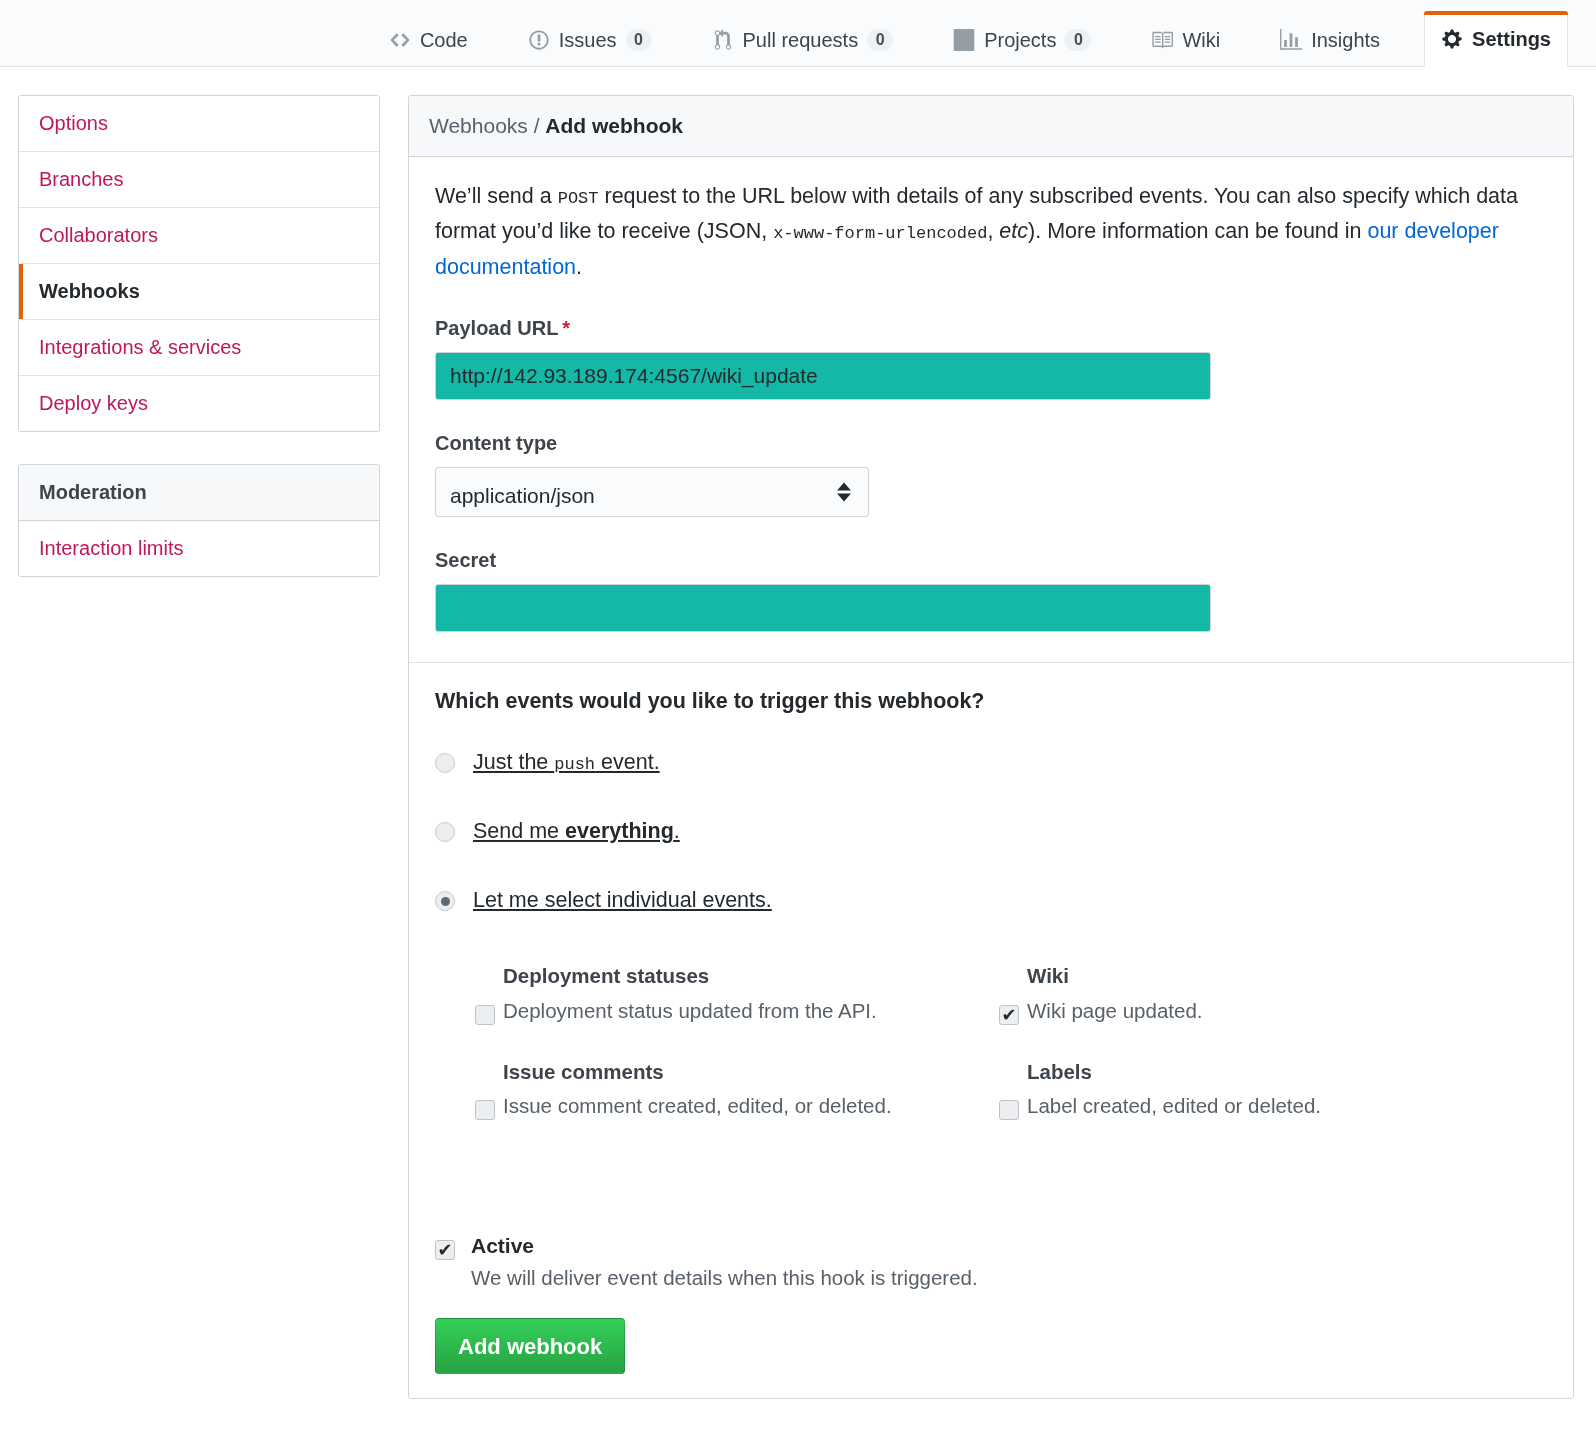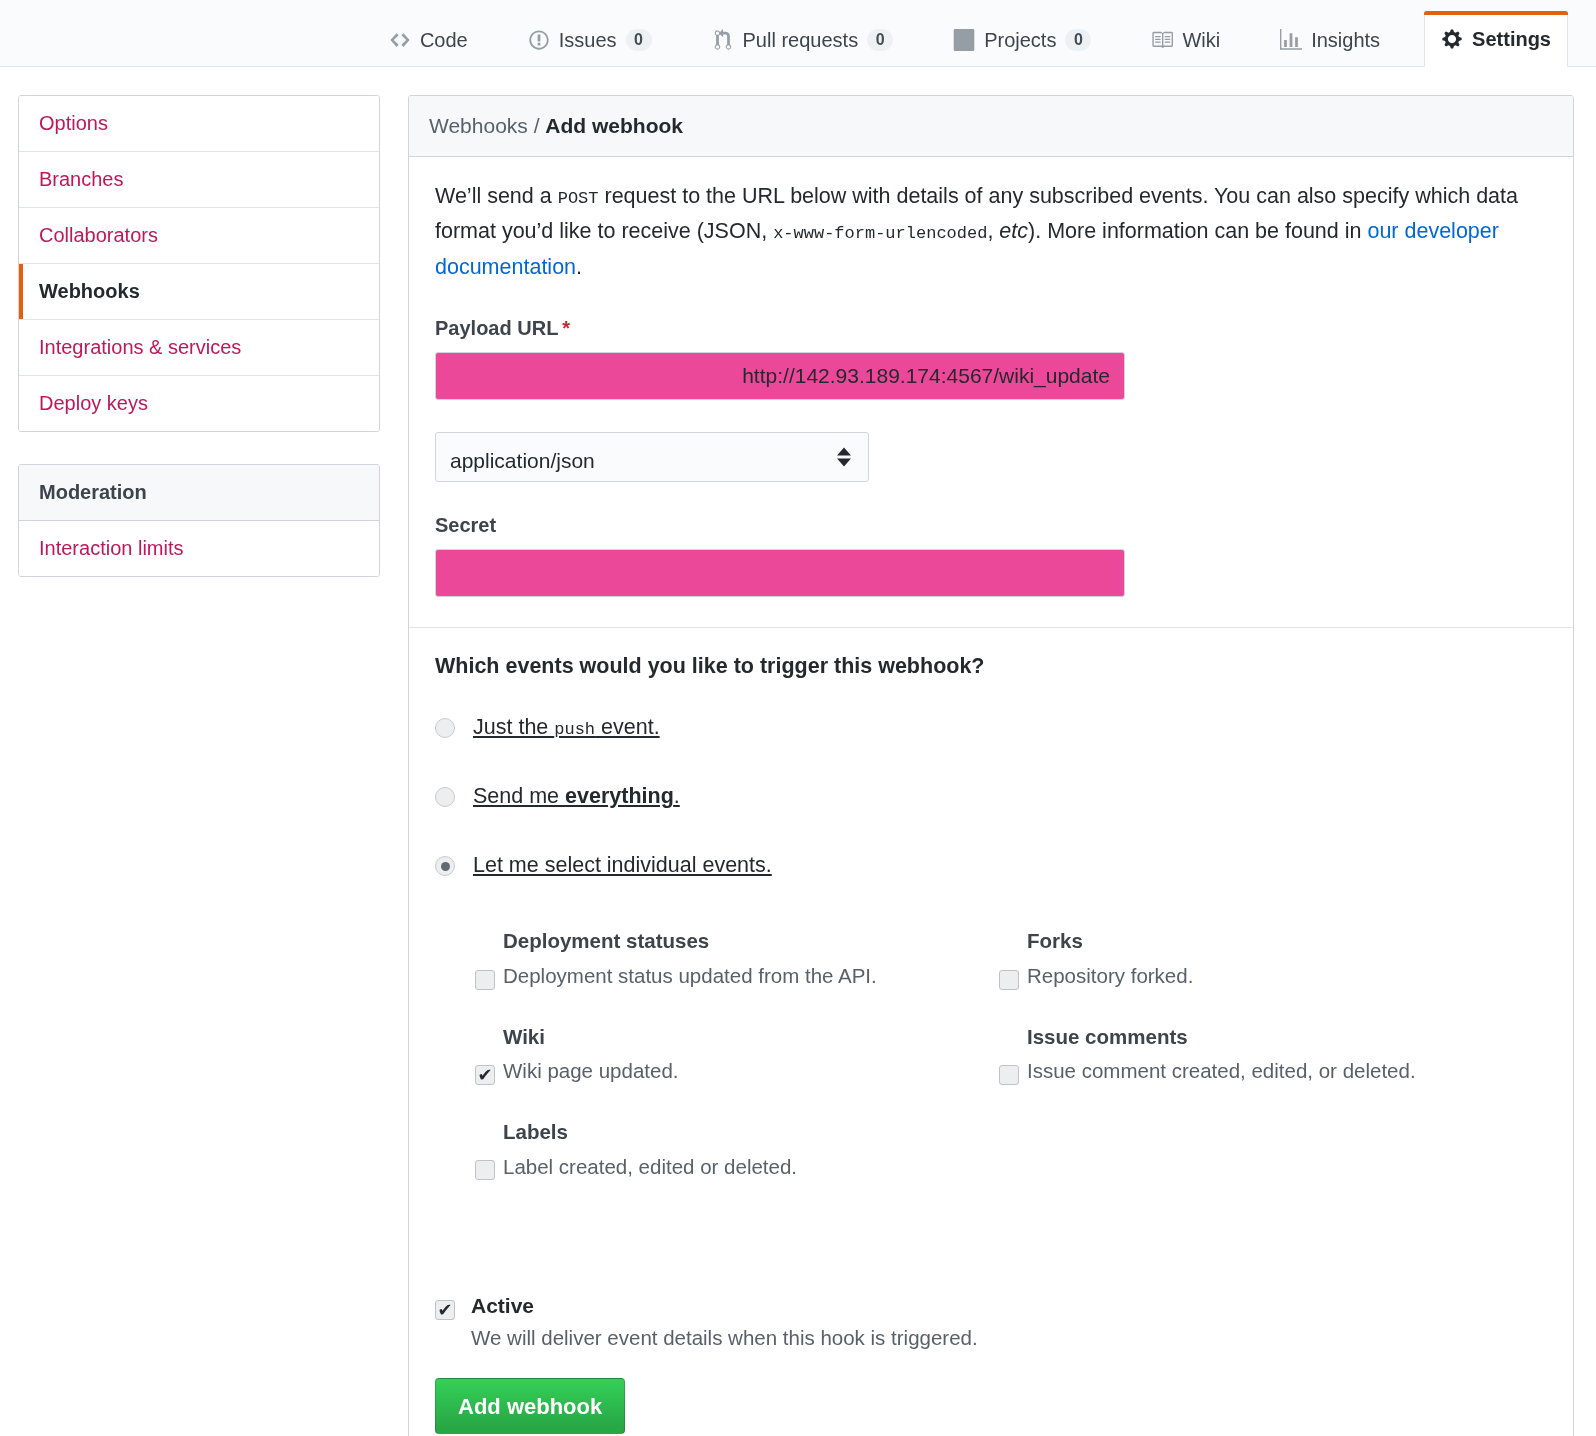--- a/index.html
+++ b/index.html
@@ -157,31 +157,30 @@
   .form-label {
     display: block;
     font-size: 20px;
     font-weight: 600;
     color: #3e444c;
     margin-bottom: 12px;
   }
   .req { color: #cb2431; font-weight: 700; margin-left: 4px; }
   .form-control {
     display: block;
-    width: 690px;
+    width: 776px;
     height: 48px;
     padding: 8px 14px;
     font-size: 21px;
     font-family: "Liberation Sans", sans-serif;
     color: #24292e;
-    background: #ec4899;
+    background: #14b8a6;
     border: 1px solid #d1d5da;
     border-radius: 3px;
     outline: none;
-    text-align: right;
   }
   .form-control::placeholder { color: #a3aab1; }
   .spacer-24 { height: 26px; }
 
   .select-wrap {
     position: relative;
     width: 434px;
   }
   .select-box {
     width: 434px;
@@ -461,20 +460,21 @@
         <div class="form-group">
           <label class="form-label">
             <span>Payload URL</span><span class="req">*</span>
           </label>
           <input class="form-control" type="text" value="http://142.93.189.174:4567/wiki_update" style="">
         </div>
 
         <div class="spacer-24"></div>
 
         <div class="form-group">
+          <label class="form-label">Content type</label>
           <div class="select-wrap">
             <div class="select-box">
               <span>application/json</span>
             </div>
             <span class="select-arrows">
               <span class="tri-up"></span>
               <span class="tri-down"></span>
             </span>
           </div>
         </div>
@@ -510,27 +510,20 @@
         <div class="events-grid">
 
           <label class="event-item">
             <span class="checkbox"></span>
             <span class="event-text">
               <span class="event-name">Deployment statuses</span>
               <span class="event-desc">Deployment status updated from the API.</span>
             </span>
           </label>
 
-          <label class="event-item">
-            <span class="checkbox"></span>
-            <span class="event-text">
-              <span class="event-name">Forks</span>
-              <span class="event-desc">Repository forked.</span>
-            </span>
-          </label>
 
           <label class="event-item">
             <span class="checkbox checked"></span>
             <span class="event-text">
               <span class="event-name">Wiki</span>
               <span class="event-desc">Wiki page updated.</span>
             </span>
           </label>
 
           <label class="event-item">

